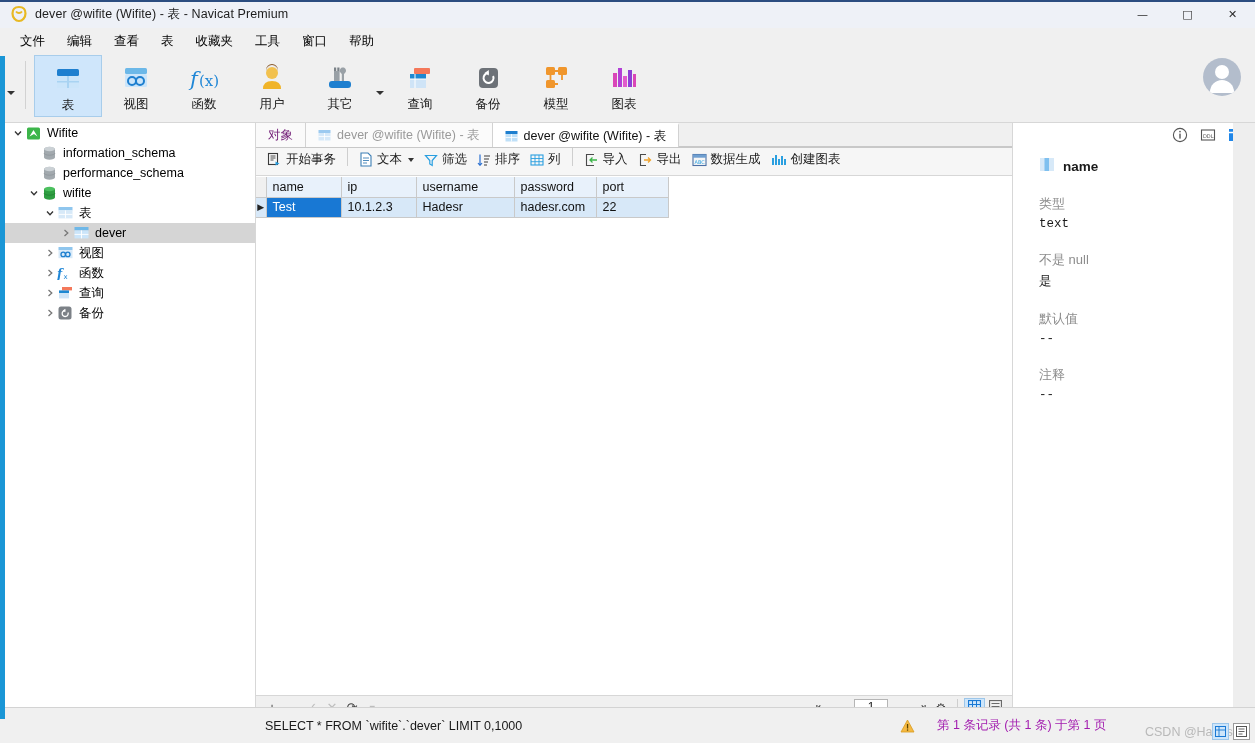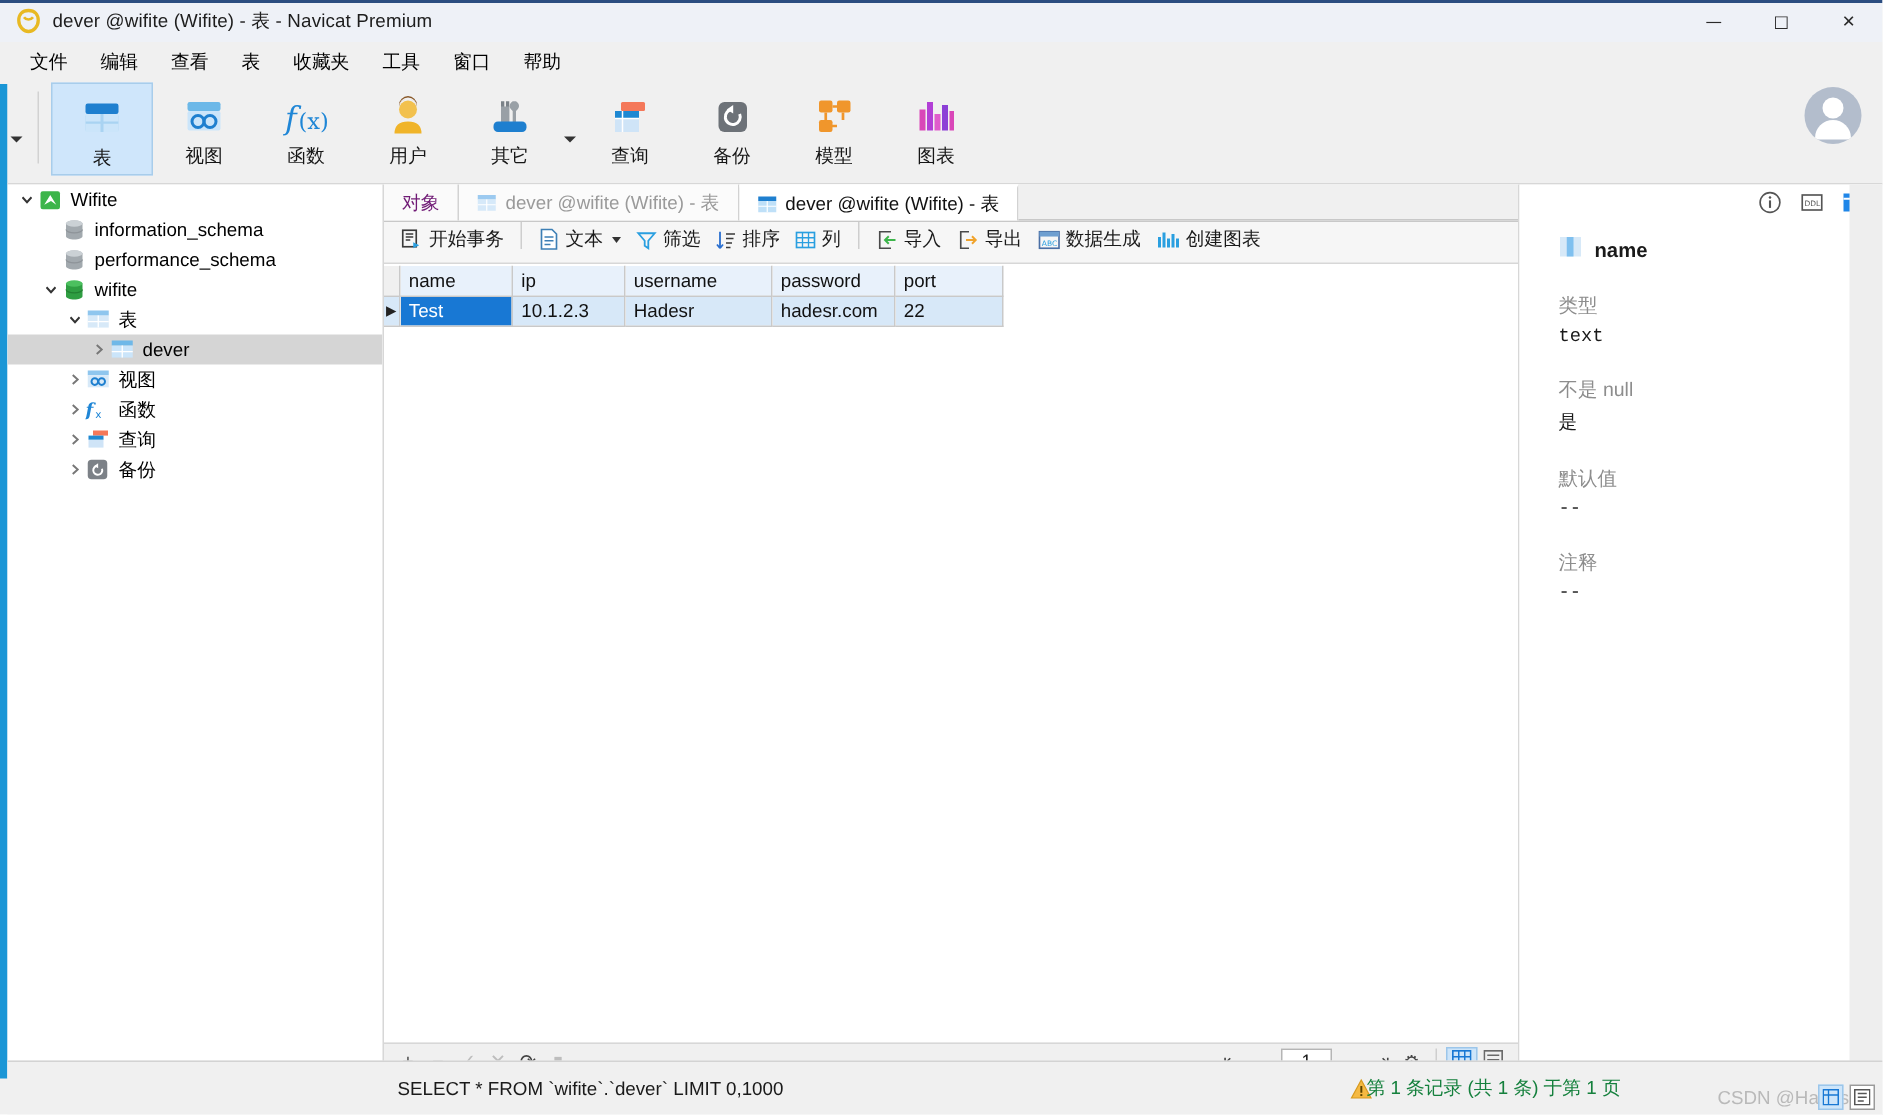--- a/index.html
+++ b/index.html
@@ -111,21 +111,21 @@
   .rp-field { margin:20px 0 0 26px; }
   .rp-field .k { font-size:13px; color:#8d8d8d; }
   .rp-field .v { font-size:12.5px; color:#1a1a1a; margin-top:4px;font-family:Liberation Mono, monospace; }
   .rp-divider { position:absolute; left:1233px; top:123px; width:22px; height:596px; background:#eeeeee; }
 
   
   .statusbar { position:absolute; left:5px; bottom:0; width:1250px; height:36px; background:#f0f0f0;
                border-top:1px solid #d3d3d3; display:flex; align-items:center; }
   .sql-text { position:absolute; left:260px; font-size:12.5px; color:#1a1a1a; }
   .warn-ic { position:absolute; left:895px; display:flex; }
-  .rec-text { position:absolute; left:906px; font-size:12.5px; color:#15803d; }
+  .rec-text { position:absolute; left:932px; font-size:12.5px; color:#a21caf; }
   .watermark { position:absolute; left:1140px; bottom:4px; font-size:12.5px; color:#b9b9b9; white-space:nowrap; }
   .corner-ic { position:absolute; bottom:3px; display:flex; align-items:center; justify-content:center;
                width:17px;height:17px; background:#cde5fa; border:1px solid #9cc6ea; }
 </style>
 </head>
 <body>
 
 <div class="app">
 
   <div class="accent-strip"></div>

